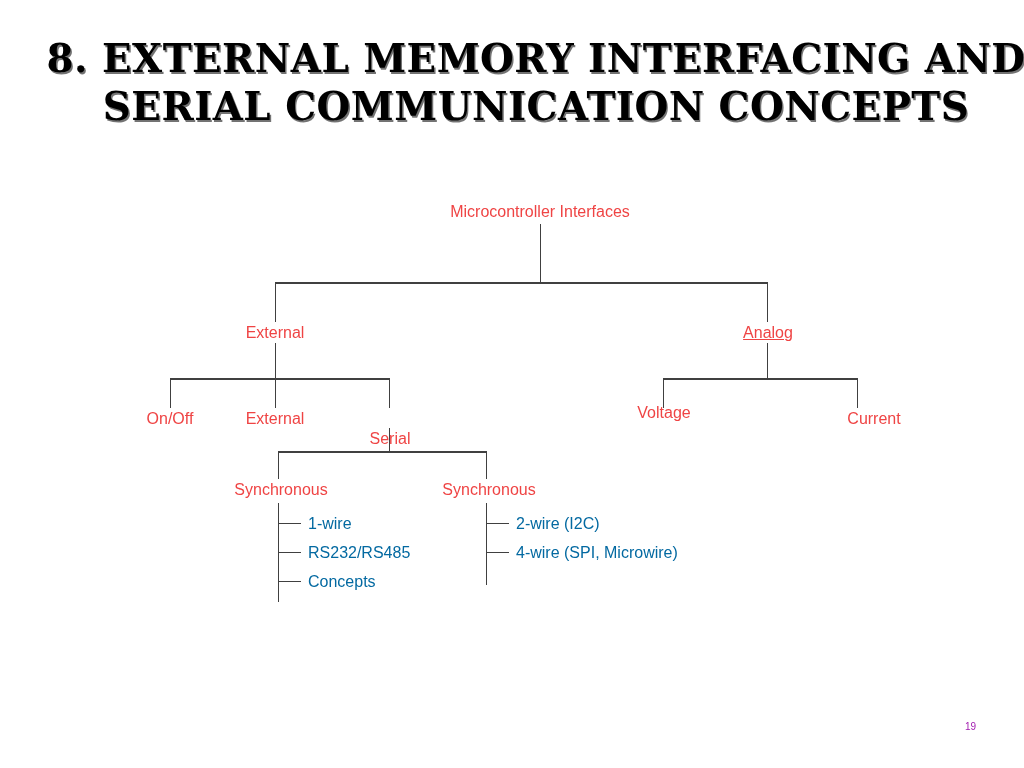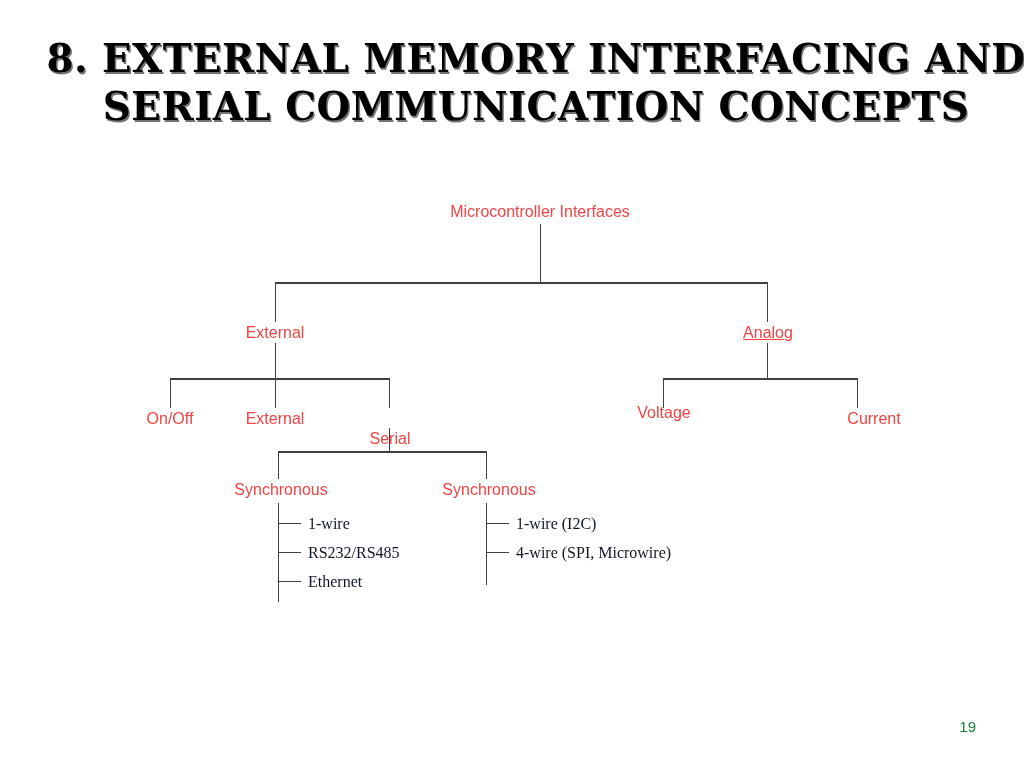--- a/index.html
+++ b/index.html
@@ -60,35 +60,35 @@
     font-family: "Liberation Sans", sans-serif;
     font-size: 16px;
     line-height: 19px;
     white-space: nowrap;
     transform: translateX(-50%);
   }
   .node-label.root { font-size: 16px; }
 
   .leaf-label {
     position: absolute;
-    color: #0f172a;
-    font-family: Liberation Serif, serif;
+    color: #0369a1;
+    font-family: Liberation Sans, sans-serif;
     font-size: 16px;
     line-height: 19px;
     white-space: nowrap;
   }
 
   
   #page-number {
     position: absolute;
     right: 48px;
     bottom: 32px;
-    color: #15803d;
+    color: #a21caf;
     font-family: "Liberation Sans", sans-serif;
-    font-size: 15px;
+    font-size: 10px;
     line-height: 18px;
   }
 </style>
 </head>
 <body>
 
 <div id="slide-title">
   <span class="title-line">8. External Memory Interfacing and</span>
   <span class="title-line">Serial Communication Concepts</span>
 </div>
@@ -145,20 +145,20 @@
   <div class="node-label" style="left:390px; top:409px;margin-top:20px;">Serial</div>
 
   <div class="node-label" style="left:664px; top:403px;">Voltage</div>
   <div class="node-label" style="left:858px; top:409px;margin-left:16px;">Current</div>
 
   <div class="node-label" style="left:281px; top:480px;">Synchronous</div>
   <div class="node-label" style="left:489px; top:480px;">Synchronous</div>
 
   <div class="leaf-label" style="left:308px; top:514px;">1-wire</div>
   <div class="leaf-label" style="left:308px; top:543px;">RS232/RS485</div>
-  <div class="leaf-label" style="left:308px; top:572px;">Ethernet</div>
+  <div class="leaf-label" style="left:308px; top:572px;">Concepts</div>
 
-  <div class="leaf-label" style="left:516px; top:514px;">1-wire (I2C)</div>
+  <div class="leaf-label" style="left:516px; top:514px;">2-wire (I2C)</div>
   <div class="leaf-label" style="left:516px; top:543px;">4-wire (SPI, Microwire)</div>
 
 </div>
 
 <div id="page-number">19</div>
 
 </body></html>

